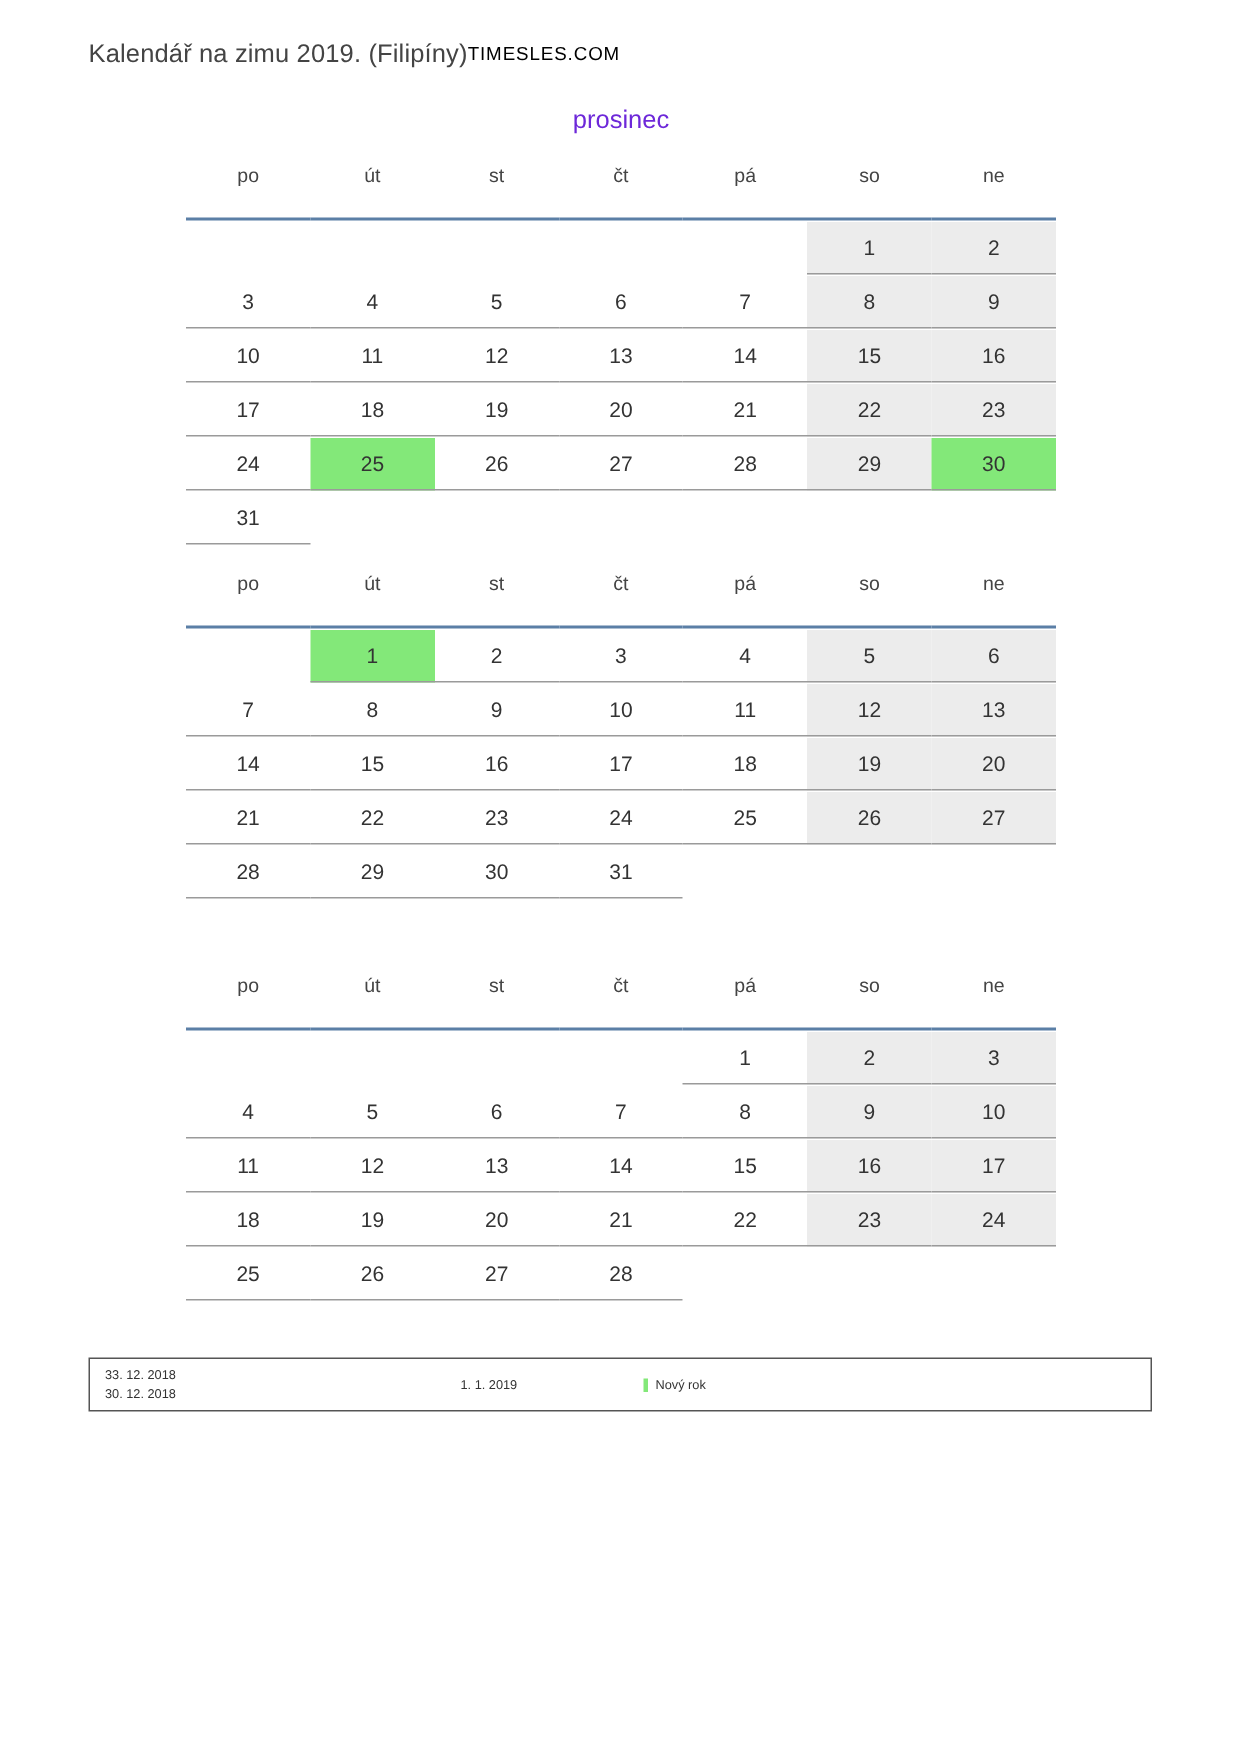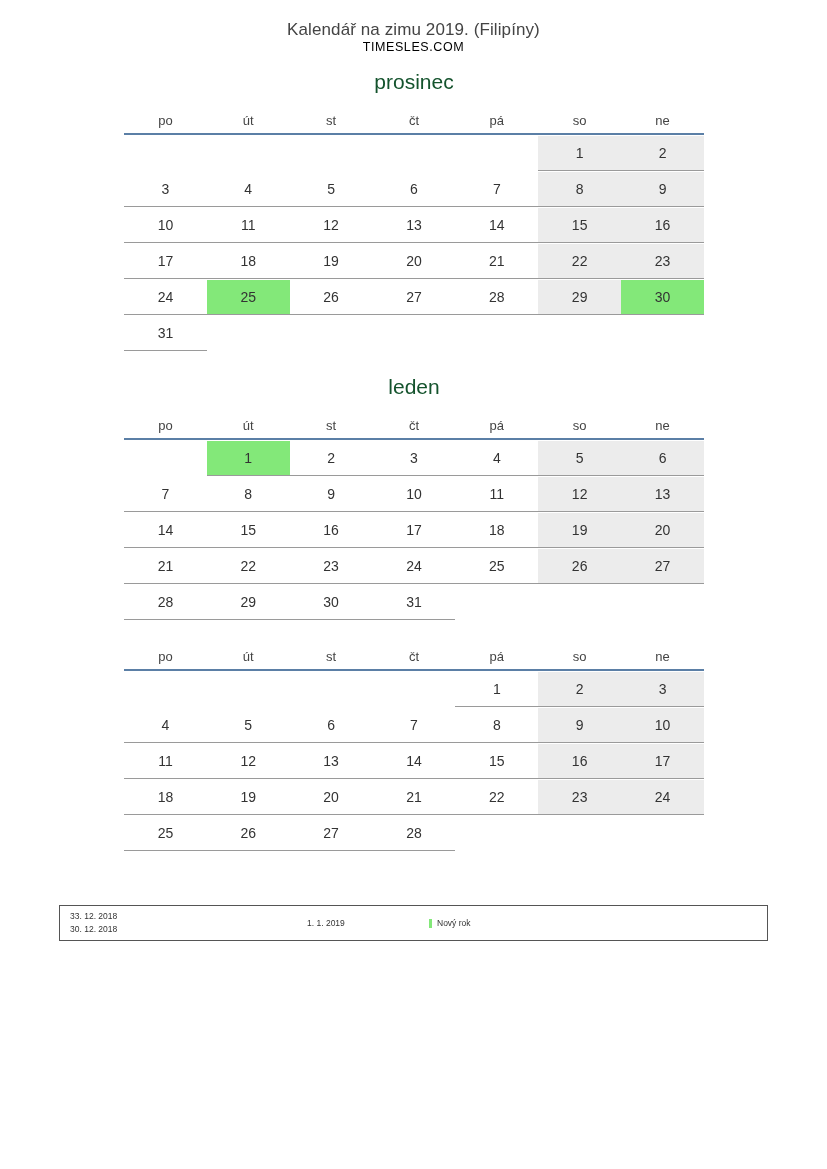--- a/index.html
+++ b/index.html
@@ -24,43 +24,42 @@
   
   .header {
     position: absolute;
     top: 20px;
     left: 59px;
     right: 59px;
     height: 32px;
     display: flex;
     align-items: center;
     justify-content: flex-start;
-    flex-direction: column;
   }
   .page-title {
     font-size: 17px;
     color: #444444;
     font-weight: normal;
     letter-spacing: 0.1px;
   }
   .brand {
     font-size: 12.5px;
     color: #000000;
     letter-spacing: 0.6px;
   }
   
   .cal {
     position: absolute;
     left: 124px;
     width: 580px;
   }
   .cal-title {
     text-align: center;
-    color: #14532d;
-    font-size: 21px;
+    color: #6d28d9;
+    font-size: 17px;
     margin-bottom: 13px;
   }
   table.month {
     border-collapse: collapse;
     width: 580px;
     table-layout: fixed;
   }
   table.month td, table.month th {
     width: 82.85px;
     height: 36px;
@@ -69,21 +68,21 @@
     font-size: 14px;
     font-weight: normal;
     color: #333333;
     padding: 0;
   }
   table.month th {
     font-size: 13px;
     color: #444444;
     height: 26px;
     border-bottom: 2px solid #5b7fa6;
-    padding-bottom: 0;
+    padding-bottom: 16px;
   }
   table.month td .cell {
     display: block;
     height: 35px;
     line-height: 35px;
     border-bottom: 1px solid #9a9a9a;
     box-sizing: border-box;
   }
   table.month td.empty .cell {
     border-bottom: none;
@@ -292,21 +291,20 @@
             </td>
             <td class="empty">
               <span class="cell"></span>
             </td>
           </tr>
         </tbody>
       </table>
   </div>
 
   <div class="cal" id="cal-1" style="top:375px;">
-    <div class="cal-title">leden</div>
     <table class="month">
         <tbody id="grid-1">
           <tr>
             <th>po</th>
             <th>út</th>
             <th>st</th>
             <th>čt</th>
             <th>pá</th>
             <th>so</th>
             <th>ne</th>

